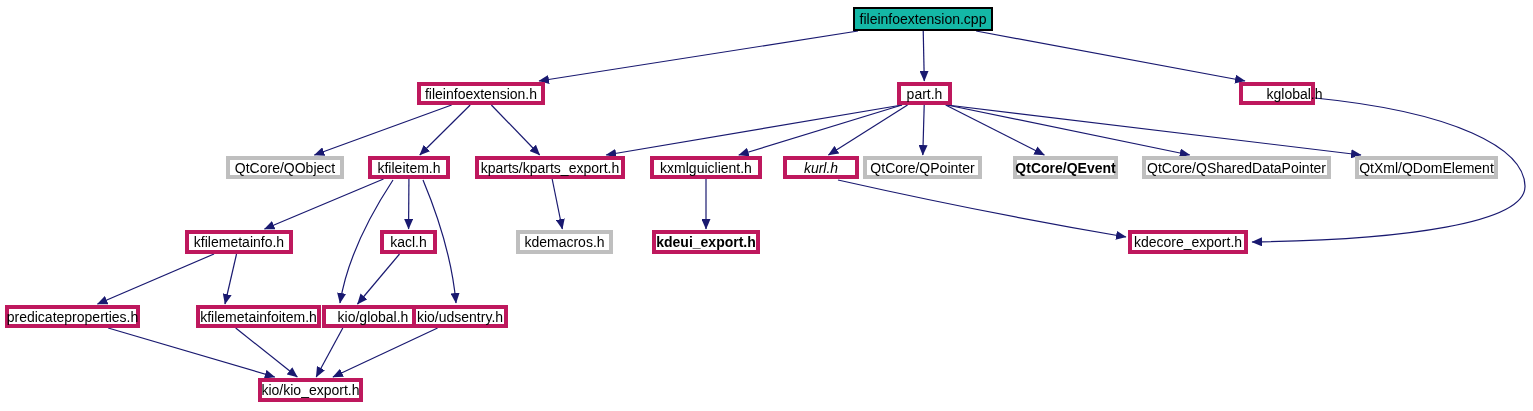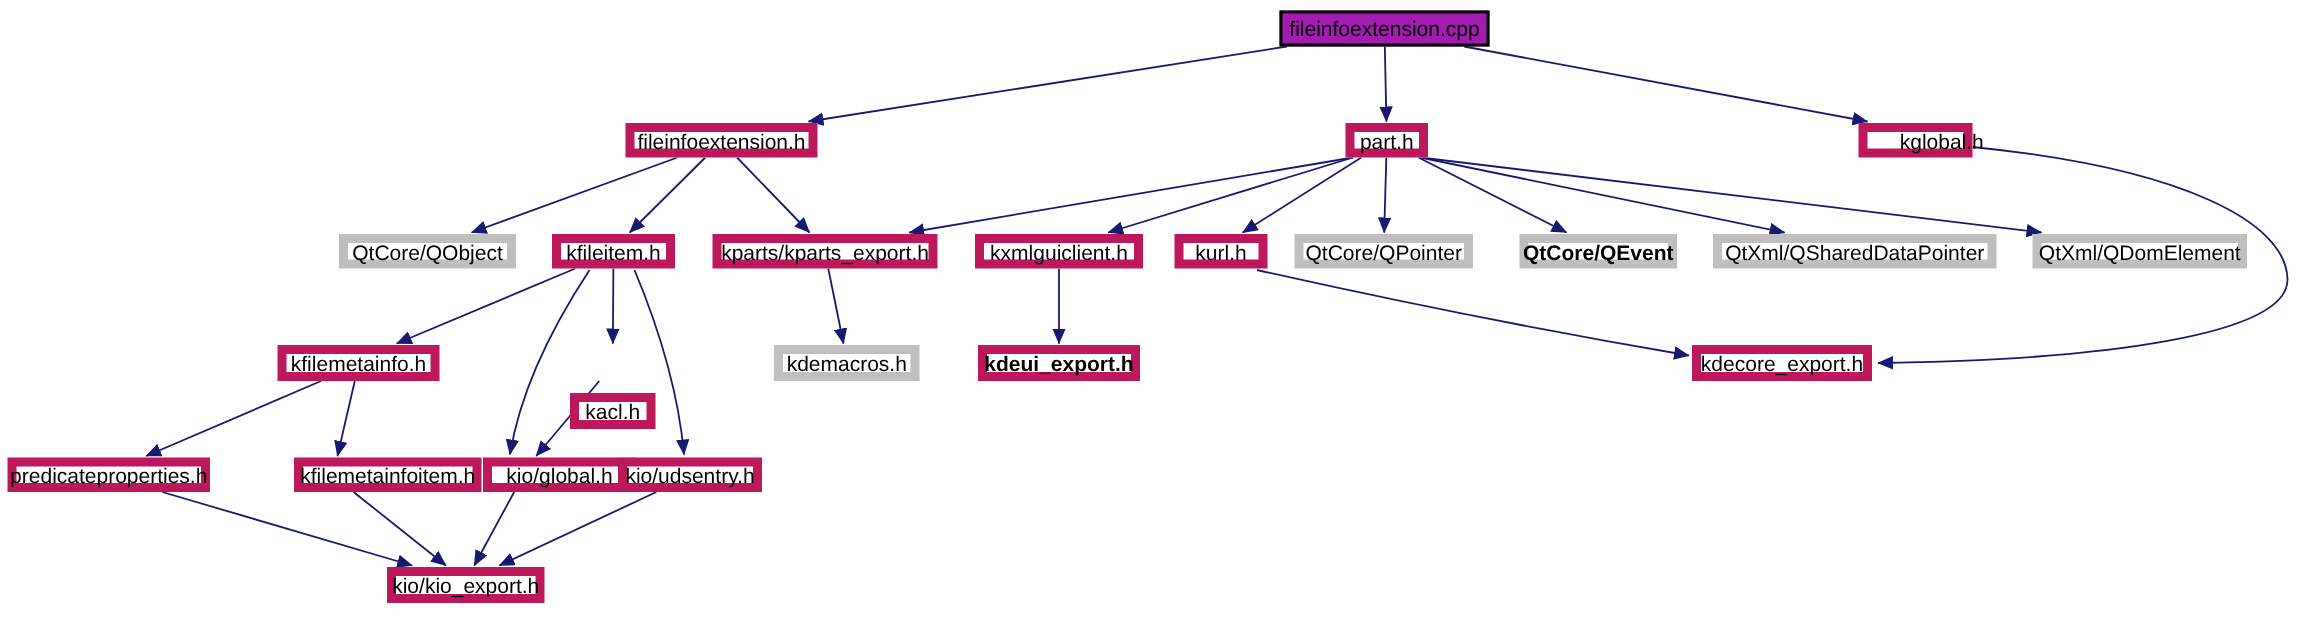--- a/index.html
+++ b/index.html
@@ -8,27 +8,27 @@
     width:1533px;height:411px;
     background:#ffffff;
     font-family:"Liberation Sans", sans-serif;
     overflow:hidden;
   }
   .edge-layer{position:absolute;left:0;top:0;width:1533px;height:411px;}
   .node{
     position:absolute;
     box-sizing:border-box;
     background:#ffffff;
-    border:6px solid #be185d;
+    border:4px solid #be185d;
     display:flex;align-items:center;justify-content:center;
     font-size:14px;line-height:1;color:#000000;
     white-space:nowrap;
   }
   .node.plain{border-color:#bfbfbf;}
-  .node.root{background:#a21caf;border:2px solid #000000;}
+  .node.root{background:#14b8a6;border:2px solid #000000;}
 </style>
 </head>
 <body>
 
 <div class="canvas">
   <svg class="edge-layer" viewBox="0 0 1533 411" width="1533" height="411" xmlns="http://www.w3.org/2000/svg">
     <defs>
       <marker id="ah" markerUnits="userSpaceOnUse" markerWidth="11" markerHeight="9" refX="10" refY="4.5" orient="auto">
         <path d="M0,0 L10.5,4.5 L0,9 z" fill="#191970"></path>
       </marker>
@@ -66,27 +66,27 @@
   </svg>
   <div id="node-group">
       <div class="node root" style="left: 853px; top: 7px; width: 140px; height: 24px;">fileinfoextension.cpp</div>
       <div class="node linked" style="left: 417px; top: 82px; width: 128px; height: 23px;">fileinfoextension.h</div>
       <div class="node linked" style="left: 897px; top: 82px; width: 55px; height: 23px;">part.h</div>
       <div class="node linked" style="left: 1239px; top: 82px; width: 76px; height: 23px; padding-left: 35px;">kglobal.h</div>
       <div class="node plain" style="left: 226px; top: 156px; width: 118px; height: 23px;">QtCore/QObject</div>
       <div class="node linked" style="left: 368px; top: 156px; width: 82px; height: 23px;">kfileitem.h</div>
       <div class="node linked" style="left: 475px; top: 156px; width: 150px; height: 23px;">kparts/kparts_export.h</div>
       <div class="node linked" style="left: 650px; top: 156px; width: 112px; height: 23px;">kxmlguiclient.h</div>
-      <div class="node linked" style="left: 783px; top: 156px; width: 62px; height: 23px;">kurl.h</div>
+      <div class="node linked" style="left: 783px; top: 156px; width: 76px; height: 23px; font-style: italic;">kurl.h</div>
       <div class="node plain" style="left: 863px; top: 156px; width: 119px; height: 23px;">QtCore/QPointer</div>
       <div class="node plain" style="left: 1013px; top: 156px; width: 105px; height: 23px; font-weight: bold;">QtCore/QEvent</div>
-      <div class="node plain" style="left: 1142px; top: 156px; width: 189px; height: 23px;">QtXml/QSharedDataPointer</div>
+      <div class="node plain" style="left: 1142px; top: 156px; width: 189px; height: 23px;">QtCore/QSharedDataPointer</div>
       <div class="node plain" style="left: 1355px; top: 156px; width: 143px; height: 23px;">QtXml/QDomElement</div>
       <div class="node linked" style="left: 185px; top: 230px; width: 108px; height: 24px;">kfilemetainfo.h</div>
-      <div class="node linked" style="left: 380px; top: 230px; width: 57px; height: 24px; margin-top: 32px;">kacl.h</div>
+      <div class="node linked" style="left: 380px; top: 230px; width: 57px; height: 24px;">kacl.h</div>
       <div class="node plain" style="left: 516px; top: 230px; width: 97px; height: 24px;">kdemacros.h</div>
       <div class="node linked" style="left: 652px; top: 230px; width: 108px; height: 24px; font-weight: bold;">kdeui_export.h</div>
       <div class="node linked" style="left: 1128px; top: 230px; width: 120px; height: 24px;">kdecore_export.h</div>
       <div class="node linked" style="left: 5px; top: 305px; width: 135px; height: 23px;">predicateproperties.h</div>
       <div class="node linked" style="left: 160px; top: 305px; width: 125px; height: 23px; margin-left: 36px;">kfilemetainfoitem.h</div>
       <div class="node linked" style="left: 322px; top: 305px; width: 102px; height: 23px;">kio/global.h</div>
       <div class="node linked" style="left: 412px; top: 305px; width: 96px; height: 23px;">kio/udsentry.h</div>
       <div class="node linked" style="left: 258px; top: 378px; width: 105px; height: 24px;">kio/kio_export.h</div>
     </div>
 </div>

